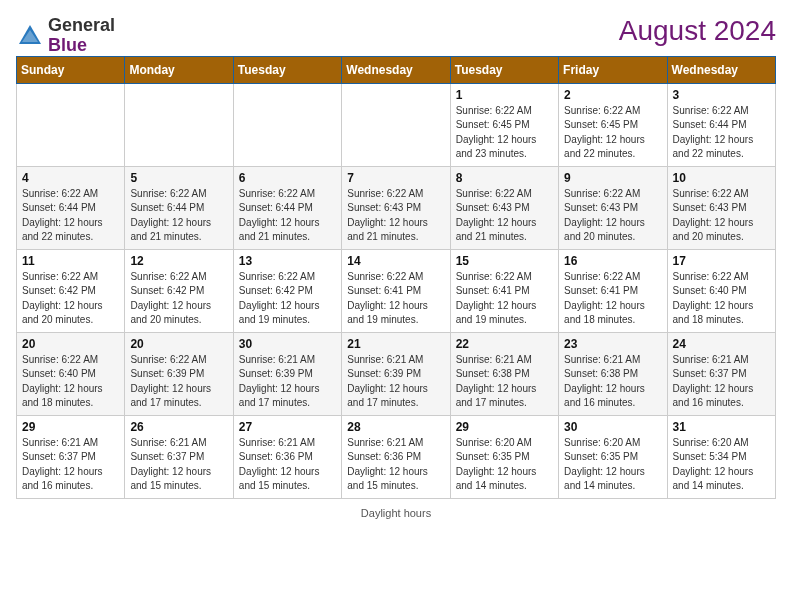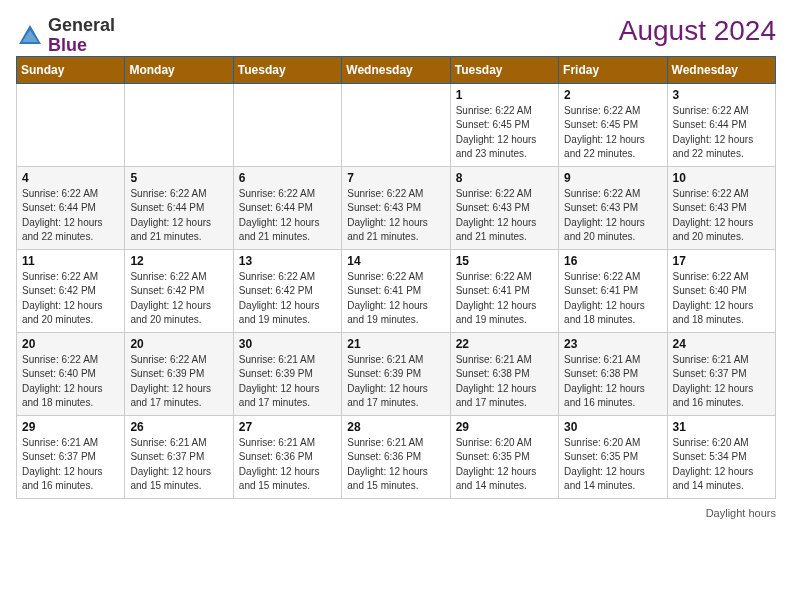--- a/index.html
+++ b/index.html
@@ -81,21 +81,21 @@
       font-size: 10px;
       line-height: 1.45;
     }
     .empty-cell {
       background: #fff !important;
     }
     .footer-note {
       margin-top: 8px;
       font-size: 11px;
       color: #555;
-      text-align: right;
+      text-align: center;
     }
   </style>
 </head>
 <body>
 
 <div class="header">
   <div class="logo">
     <svg class="logo-icon" viewBox="0 0 28 28">
       <polygon points="14,3 25,22 3,22" fill="#2a7abf"></polygon>
       <polygon points="14,8 22,20 6,20" fill="#fff" opacity="0.3"></polygon>

